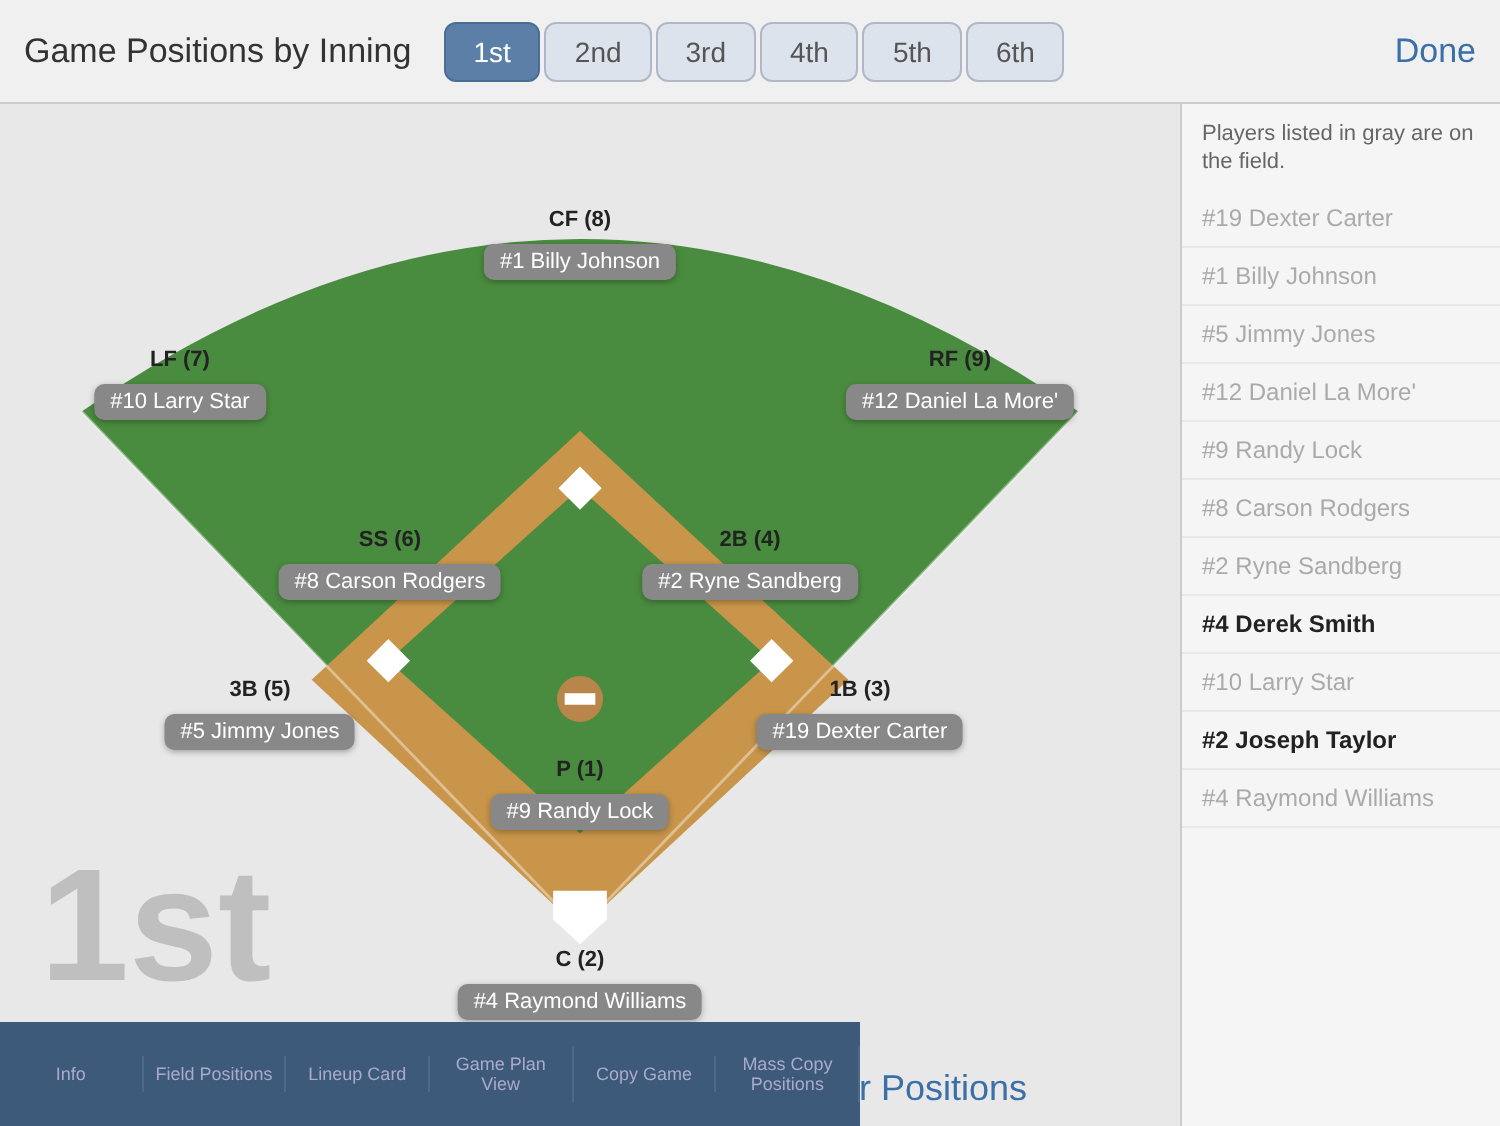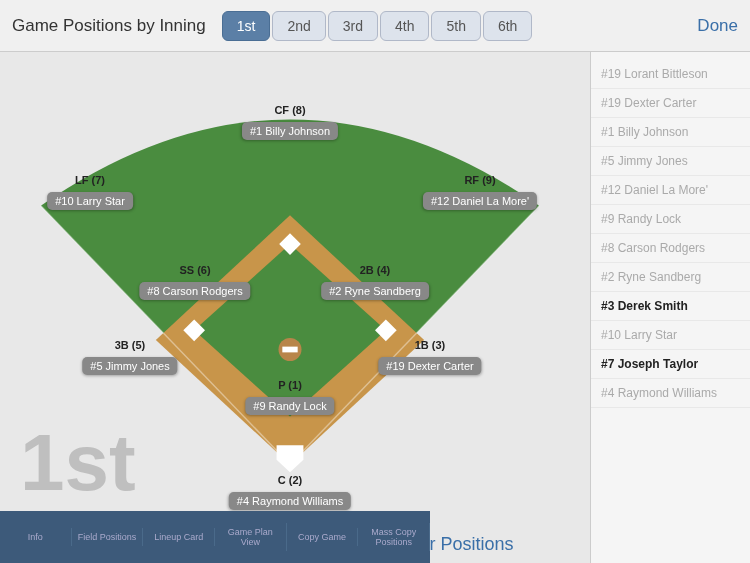--- a/index.html
+++ b/index.html
@@ -246,29 +246,29 @@
           <div class="nav-tab">Info</div>
           <div class="nav-tab">Field Positions</div>
           <div class="nav-tab">Lineup Card</div>
           <div class="nav-tab">Game Plan View</div>
           <div class="nav-tab">Copy Game</div>
           <div class="nav-tab">Mass Copy Positions</div>
         </div>
     </div>
 
     <div class="right-panel">
+      <div class="panel-header">Players listed in gray are on the field.</div>
       <div id="player-list">
-          <div class="player-list-item on-field">#19 Lorant Bittleson</div>
           <div class="player-list-item on-field">#19 Dexter Carter</div>
           <div class="player-list-item on-field">#1 Billy Johnson</div>
           <div class="player-list-item on-field">#5 Jimmy Jones</div>
           <div class="player-list-item on-field">#12 Daniel La More'</div>
           <div class="player-list-item on-field">#9 Randy Lock</div>
           <div class="player-list-item on-field">#8 Carson Rodgers</div>
           <div class="player-list-item on-field">#2 Ryne Sandberg</div>
-          <div class="player-list-item available">#3 Derek Smith</div>
+          <div class="player-list-item available">#4 Derek Smith</div>
           <div class="player-list-item on-field">#10 Larry Star</div>
-          <div class="player-list-item available">#7 Joseph Taylor</div>
+          <div class="player-list-item available">#2 Joseph Taylor</div>
           <div class="player-list-item on-field">#4 Raymond Williams</div>
         </div>
     </div>
   </div>
 </div>
 
 </body></html>

